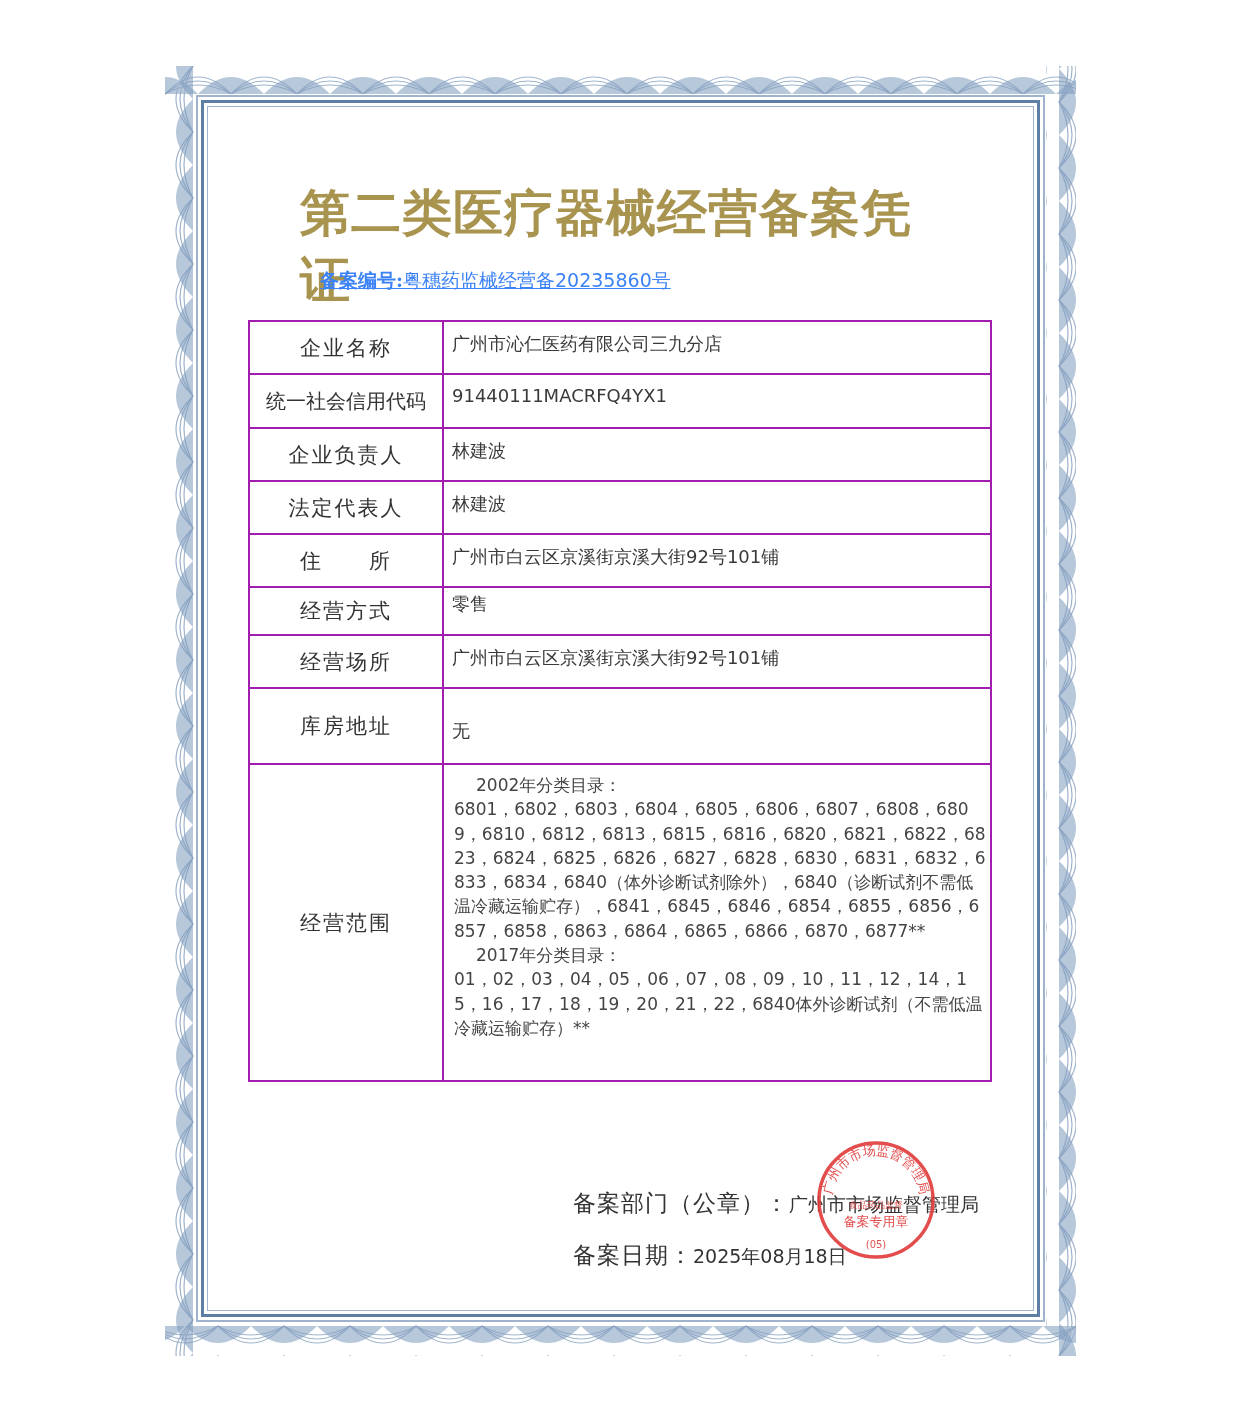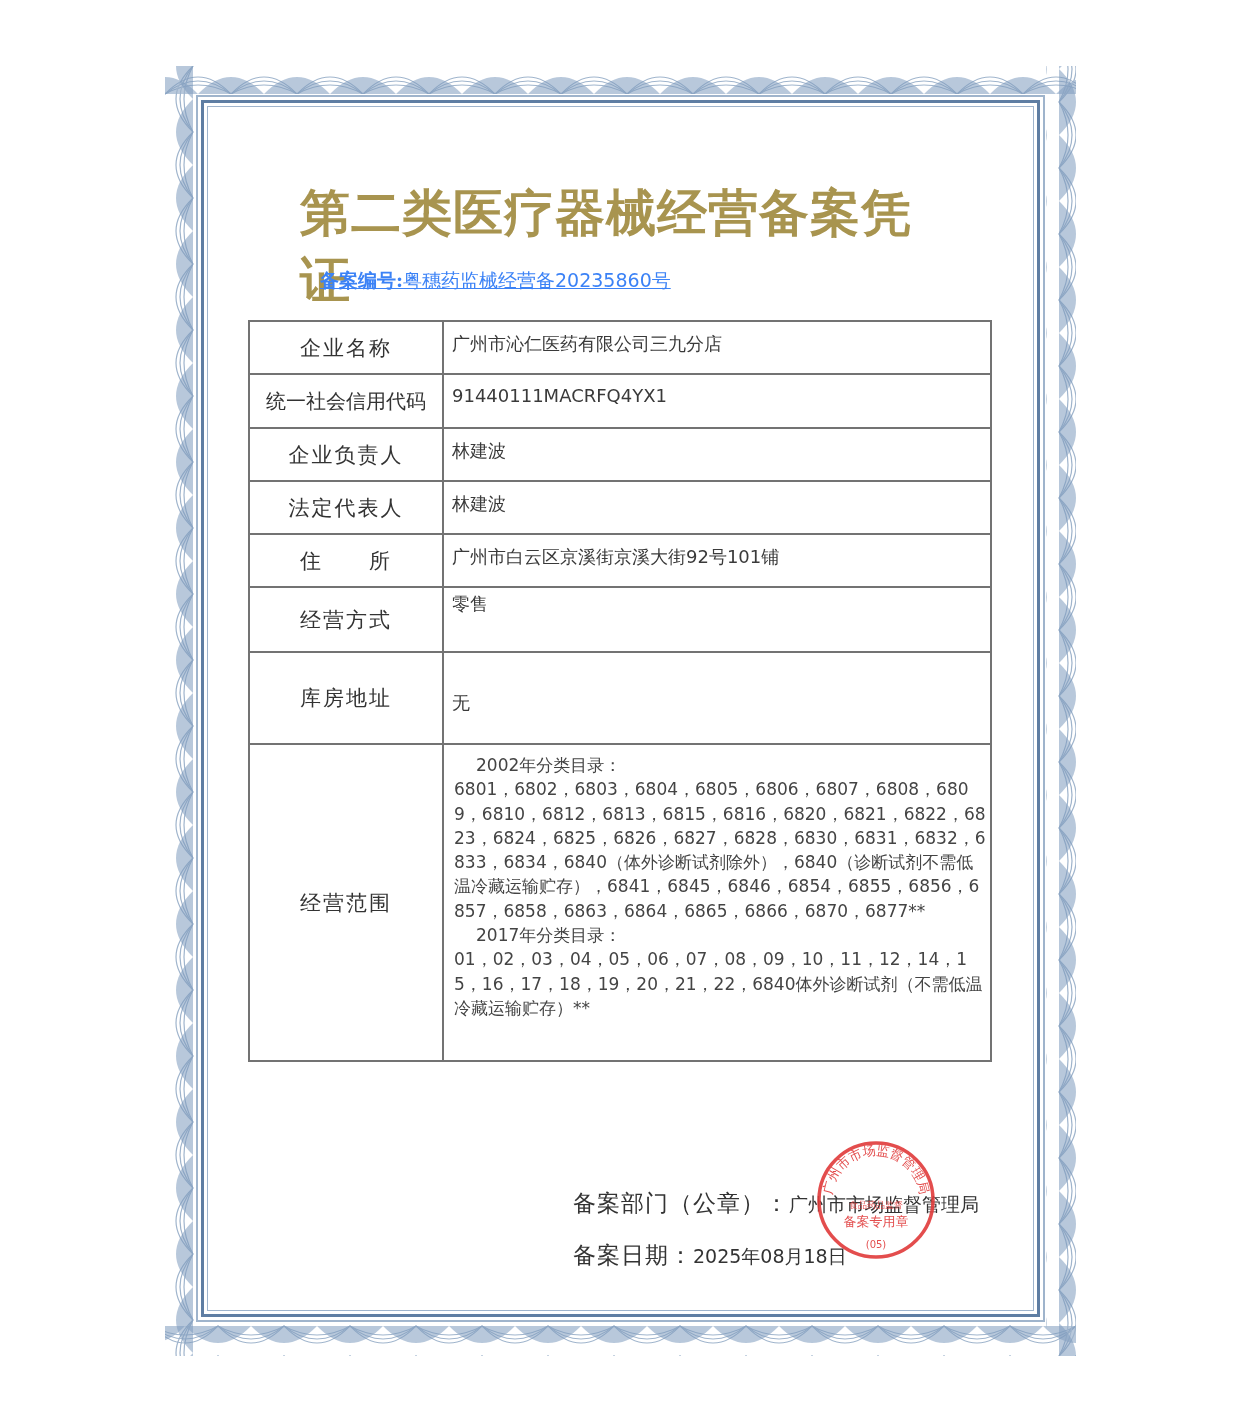--- a/index.html
+++ b/index.html
@@ -12,21 +12,21 @@
   .line-b { position:absolute; left:36px; top:34px; right:36px; bottom:39px; border:3px solid #5f7ea3; }
   .line-c { position:absolute; left:42px; top:40px; right:42px; bottom:45px; border:1px solid #9fb4cc; }
 
   .title { position:absolute; left:300px; top:180px; width:660px; text-align:left;
            font-family:"DejaVu Serif", "Liberation Serif", serif; font-weight:bold;
            font-size:50px; letter-spacing:1px; color:#a8944f; }
   .filing-no { position:absolute; left:320px; top:268px; font-size:19px; color:#3b82f6;text-decoration:underline; }
   .filing-no .lbl { font-family:"DejaVu Serif", serif; font-weight:bold; }
 
   table.cert { position:absolute; left:248px; top:320px; width:744px; border-collapse:collapse; }
-  table.cert td { border:2px solid #737373; vertical-align:top; }
+  table.cert td { border:2px solid #a21caf; vertical-align:top; }
   td.label { width:190px; text-align:center; vertical-align:middle !important;
              font-family:"DejaVu Serif", "Liberation Serif", serif; font-size:21px; color:#333; letter-spacing:2px; }
   td.value { padding:10px 8px 0 8px; font-size:18px; color:#3a3a3a; }
   td.scope { padding:8px 4px 8px 10px; font-size:17px; color:#444; line-height:24.3px; word-break:break-all;border-radius:7px; }
   .scope .head { padding-left:22px; }
 
   .dept { position:absolute; left:573px; top:1188px; font-size:19px; color:#333; }
   .dept .lbl, .date .lbl { font-family:Liberation Serif, serif; font-size:23px; letter-spacing:1px; }
   .date { position:absolute; left:573px; top:1240px; font-size:19px; color:#333; }
 
@@ -85,25 +85,29 @@
     <td class="value">林建波</td>
   </tr>
   <tr style="height:53px">
     <td class="label">法定代表人</td>
     <td class="value">林建波</td>
   </tr>
   <tr style="height:53px">
     <td class="label">住　　所</td>
     <td class="value">广州市白云区京溪街京溪大街92号101铺</td>
   </tr>
-  <tr style="height:65px">
+  <tr style="height:48px">
     <td class="label">经营方式</td>
     <td class="value" style="padding-top:4px">零售</td>
   </tr>
-  <tr style="height:92px">
+  <tr style="height:53px">
+    <td class="label">经营场所</td>
+    <td class="value">广州市白云区京溪街京溪大街92号101铺</td>
+  </tr>
+  <tr style="height:76px">
     <td class="label">库房地址</td>
     <td class="value" style="vertical-align:middle">无</td>
   </tr>
   <tr style="height:317px">
     <td class="label">经营范围</td>
     <td class="scope">
       <div class="head">2002年分类目录：</div>
       <div>6801，6802，6803，6804，6805，6806，6807，6808，6809，6810，6812，6813，6815，6816，6820，6821，6822，6823，6824，6825，6826，6827，6828，6830，6831，6832，6833，6834，6840（体外诊断试剂除外），6840（诊断试剂不需低温冷藏运输贮存），6841，6845，6846，6854，6855，6856，6857，6858，6863，6864，6865，6866，6870，6877**</div>
       <div class="head">2017年分类目录：</div>
       <div>01，02，03，04，05，06，07，08，09，10，11，12，14，15，16，17，18，19，20，21，22，6840体外诊断试剂（不需低温冷藏运输贮存）**</div>

